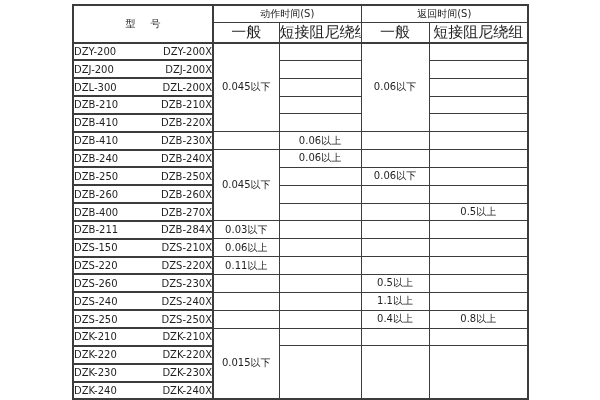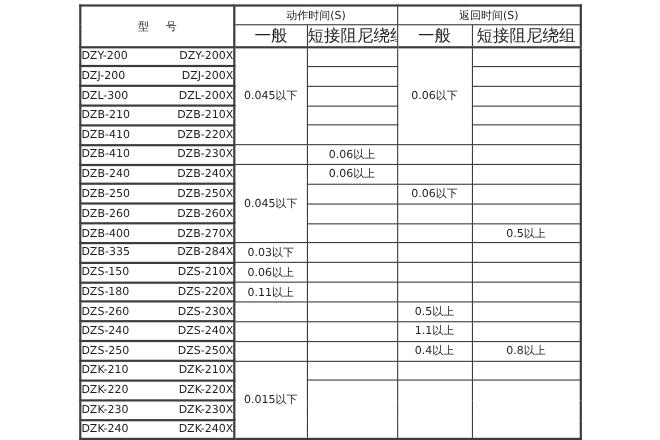--- a/index.html
+++ b/index.html
@@ -159,21 +159,21 @@
             <span>DZB-270X</span>
           </div>
         </td>
       <td></td>
       <td></td>
       <td>0.5以上</td>
     </tr>
     <tr>
       <td class="model">
           <div class="model-pair">
-            <span>DZB-335</span>
+            <span>DZB-211</span>
             <span>DZB-284X</span>
           </div>
         </td>
       <td>0.03以下</td>
       <td></td>
       <td></td>
       <td></td>
     </tr>
     <tr>
       <td class="model">
@@ -183,21 +183,21 @@
           </div>
         </td>
       <td>0.06以上</td>
       <td></td>
       <td></td>
       <td></td>
     </tr>
     <tr>
       <td class="model">
           <div class="model-pair">
-            <span>DZS-180</span>
+            <span>DZS-220</span>
             <span>DZS-220X</span>
           </div>
         </td>
       <td>0.11以上</td>
       <td></td>
       <td></td>
       <td></td>
     </tr>
     <tr>
       <td class="model">

